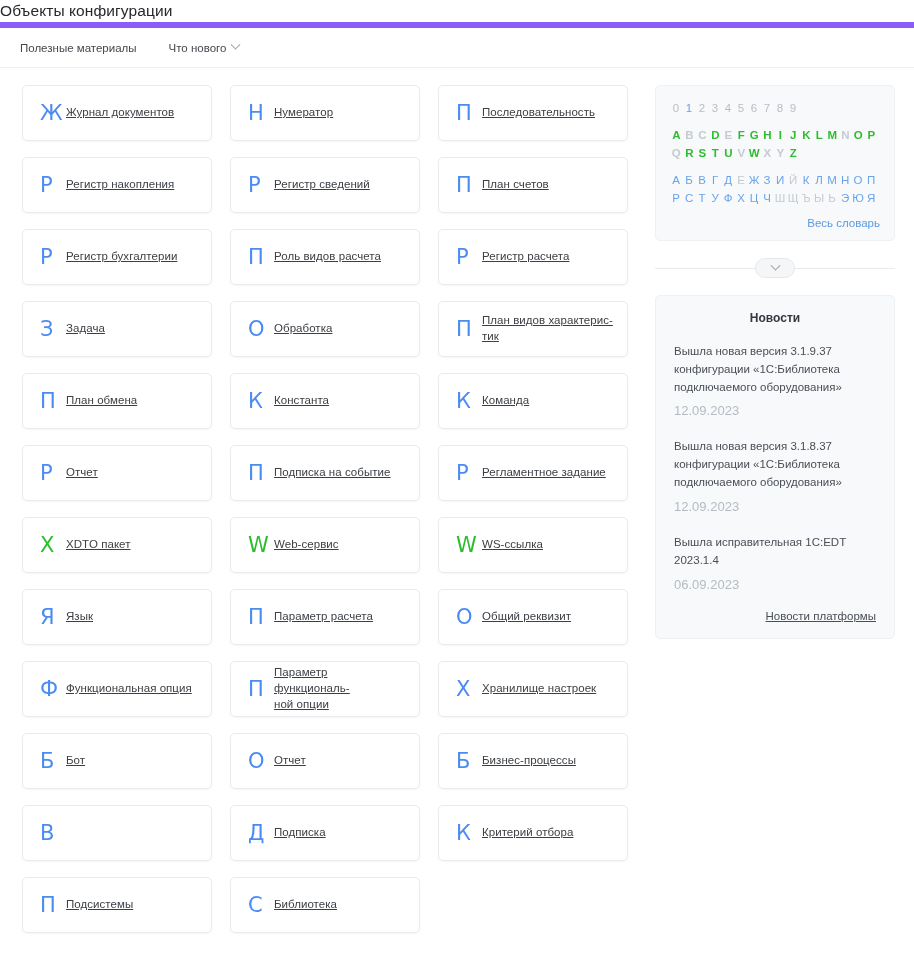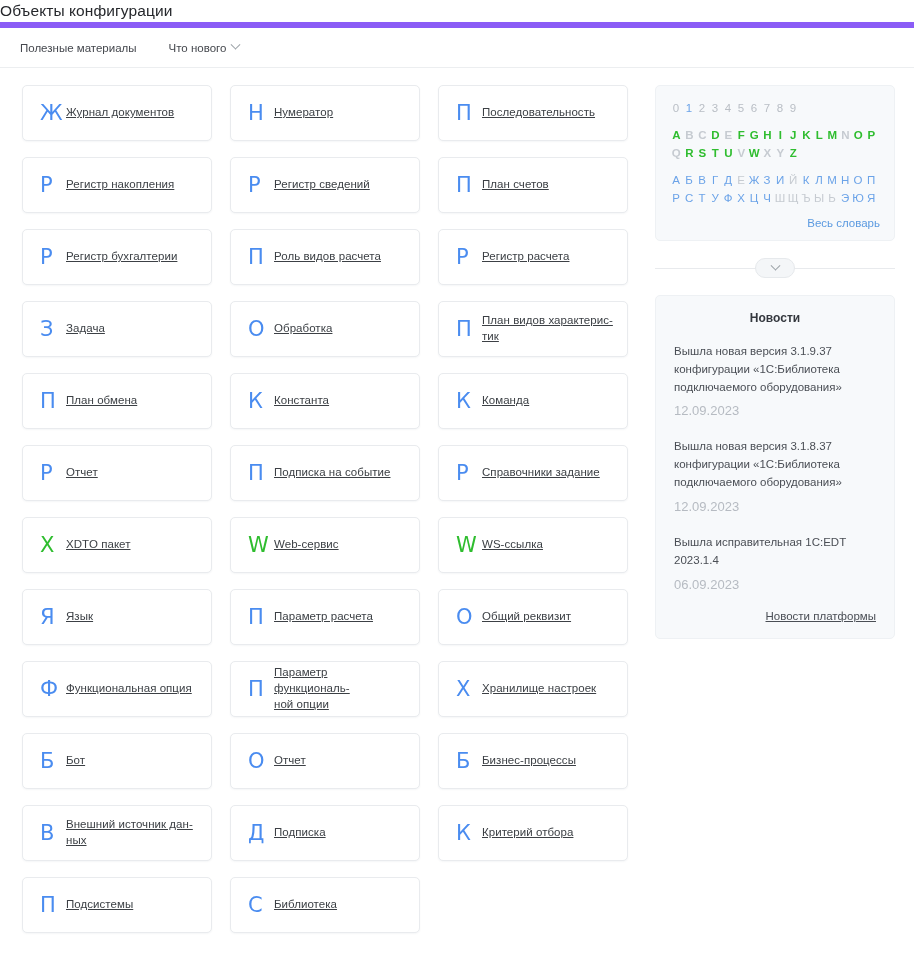--- a/index.html
+++ b/index.html
@@ -283,21 +283,21 @@
         <div class="card">
           <div class="card-icon">Р</div>
           <div class="card-label">Отчет</div>
         </div>
         <div class="card">
           <div class="card-icon">П</div>
           <div class="card-label">Подписка на событие</div>
         </div>
         <div class="card">
           <div class="card-icon">Р</div>
-          <div class="card-label">Справочники задание</div>
+          <div class="card-label">Регламентное задание</div>
         </div>
         <div class="card">
           <div class="card-icon green">X</div>
           <div class="card-label">XDTO пакет</div>
         </div>
         <div class="card">
           <div class="card-icon green">W</div>
           <div class="card-label">Web-сервис</div>
         </div>
         <div class="card">
@@ -336,22 +336,20 @@
         <div class="card">
           <div class="card-icon">О</div>
           <div class="card-label">Отчет</div>
         </div>
         <div class="card">
           <div class="card-icon">Б</div>
           <div class="card-label">Бизнес-процессы</div>
         </div>
         <div class="card">
           <div class="card-icon">В</div>
-          <div class="card-label">Внешний источник дан-
-ных</div>
         </div>
         <div class="card">
           <div class="card-icon">Д</div>
           <div class="card-label">Подписка</div>
         </div>
         <div class="card">
           <div class="card-icon">К</div>
           <div class="card-label">Критерий отбора</div>
         </div>
         <div class="card">

